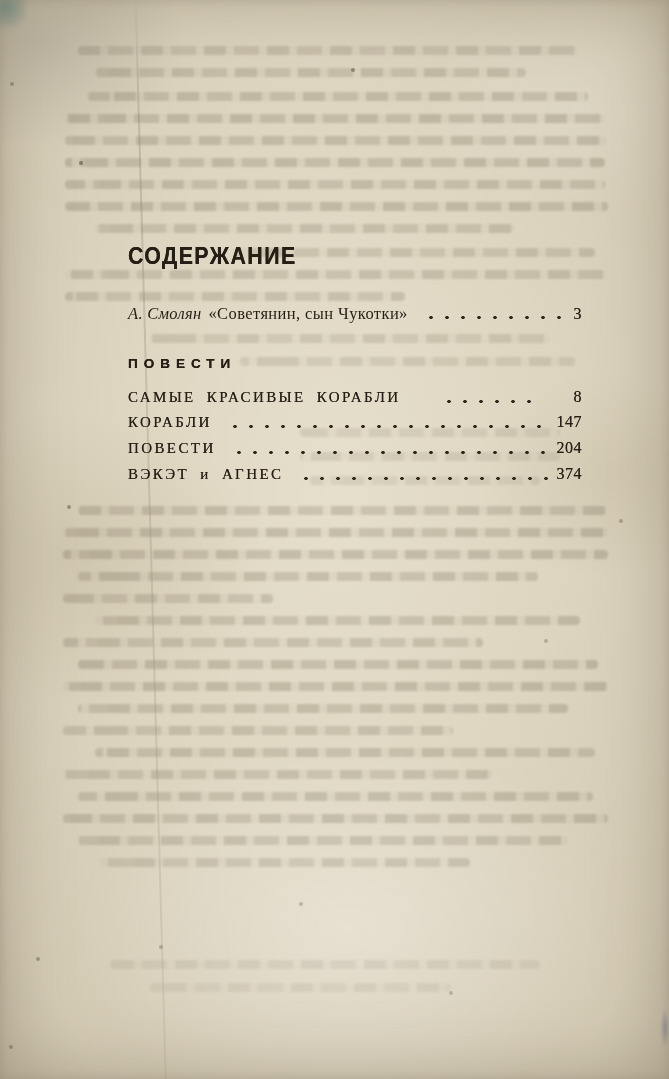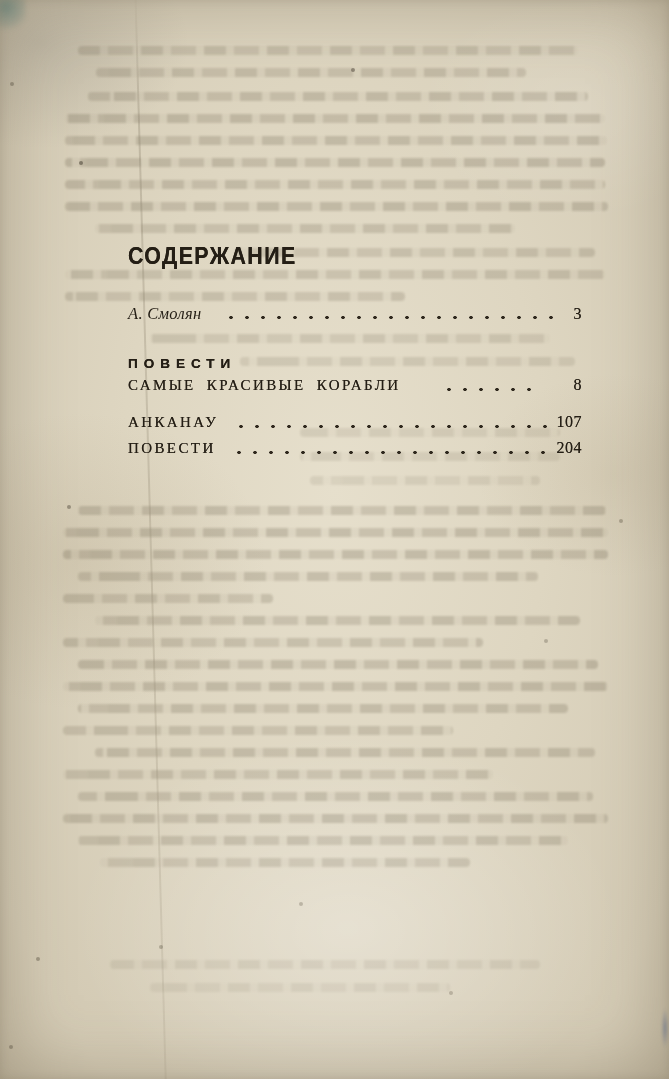--- a/index.html
+++ b/index.html
@@ -79,21 +79,21 @@
     position:absolute;top:356px;left:0;margin:0;
     font-family:"Liberation Sans", sans-serif;font-weight:700;
     font-size:13.5px;letter-spacing:6px;color:var(--ink);
     text-shadow:0 0 .4px var(--ink);
   }
   .toc-row{
     position:absolute;left:0;right:0;height:20px;
     display:flex;align-items:baseline;white-space:nowrap;
   }
   .row-foreword{top:304px;font-size:16.5px;letter-spacing:.3px;}
-  .row-0{top:376px;gap:25px;}
+  .row-0{top:388px;gap:25px;}
   .row-1{top:413px;}
   .row-2{top:439px;}
   .row-3{top:465px;}
   .entry-title{
     font-size:15px;letter-spacing:2.4px;word-spacing:5px;
     text-shadow:0 0 .4px rgba(36,30,21,.8);
   }
   .author{font-style:italic;margin-right:7px;}
   .fw-title{letter-spacing:.4px;}
   .leader{
@@ -153,39 +153,45 @@
   <div class="smudge-tl"></div>
   <div class="smudge-right"></div>
   <div class="specks"></div>
 
   <div class="toc">
 
     <h1 class="toc-heading">СОДЕРЖАНИЕ</h1>
 
     <div class="toc-row row-foreword">
       <span class="author">А. Смолян</span>
+      <span class="fw-title">«Советянин, сын Чукотки»</span>
       <span class="leader"></span>
       <span class="pagenum">3</span>
     </div>
 
     <h2 class="section-heading">ПОВЕСТИ</h2>
 
     <div class="toc-row row-0">
       <span class="entry-title">САМЫЕ КРАСИВЫЕ КОРАБЛИ</span>
       <span class="leader"></span>
       <span class="pagenum">8</span>
     </div>
 
     <div class="toc-row row-1">
-      <span class="entry-title">АНКАНАУ</span>
+      <span class="entry-title">КОРАБЛИ</span>
       <span class="leader"></span>
-      <span class="pagenum">107</span>
+      <span class="pagenum">147</span>
     </div>
 
     <div class="toc-row row-2">
       <span class="entry-title">ПОВЕСТИ</span>
       <span class="leader"></span>
       <span class="pagenum">204</span>
     </div>
 
+    <div class="toc-row row-3">
+      <span class="entry-title">ВЭКЭТ и АГНЕС</span>
+      <span class="leader"></span>
+      <span class="pagenum">374</span>
+    </div>
 
   </div>
 </div>
 
 </body></html>

